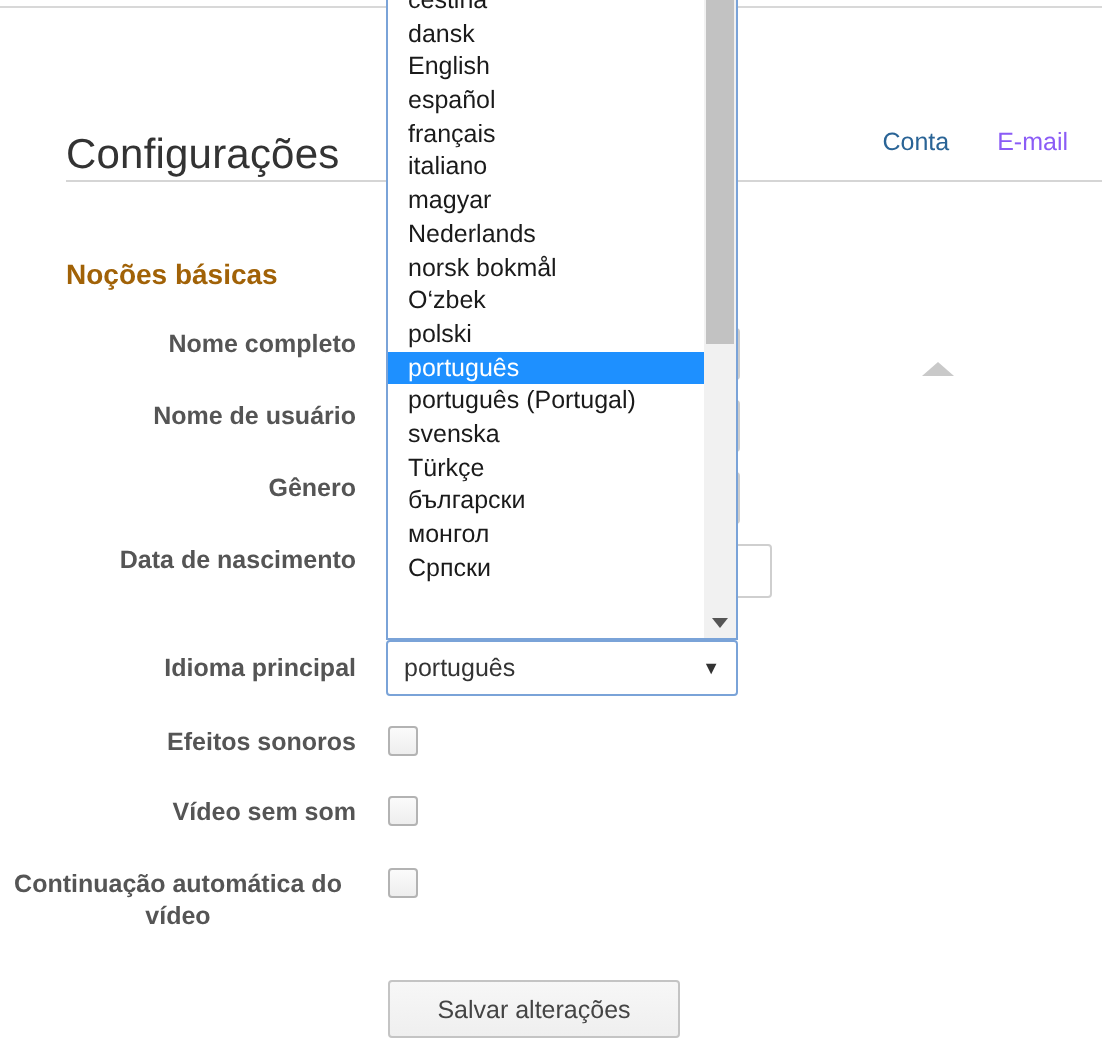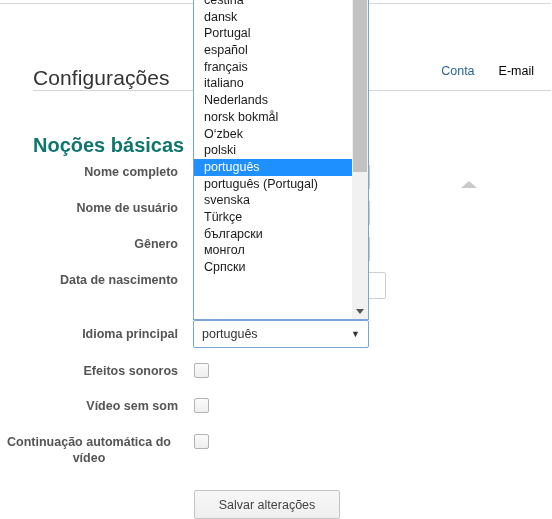--- a/index.html
+++ b/index.html
@@ -54,44 +54,44 @@
     position: absolute;
     right: 18px;
     top: 64px;
     display: flex;
     gap: 24px;
     align-items: baseline;
     justify-content: space-between;
   }
   .tab {
     font-size: 12.5px;
-    color: #000000;
+    color: #8b5cf6;
     text-decoration: none;
     cursor: pointer;
     white-space: nowrap;
   }
   .tab.active { color: #2a6496; }
   .tab-pointer {
     position: absolute;
     left: 0;
     top: 91px;
     width: 0; height: 0;
     border-left: 8px solid transparent;
     border-right: 8px solid transparent;
     border-bottom: 7px solid #c9c9c9;
   }
 
   
   .section-title {
     position: absolute;
     left: 33px;
     top: 117px;
-    font-size: 20px;
+    font-size: 14px;
     font-weight: bold;
-    color: #0f766e;
+    color: #a16207;
     white-space: nowrap;
   }
 
   
   .form {
     position: absolute;
     left: 0;
     top: 0;
     width: 552px;
   }
@@ -350,24 +350,25 @@
 
   <div class="select-control">
     <span class="select-value">português</span>
     <span class="select-caret">▼</span>
   </div>
 
   <div class="dropdown">
     <div class="dropdown-scrollarea" id="dd-list">
         <div class="dd-item">čeština</div>
         <div class="dd-item">dansk</div>
-        <div class="dd-item">Portugal</div>
+        <div class="dd-item">English</div>
         <div class="dd-item">español</div>
         <div class="dd-item">français</div>
         <div class="dd-item">italiano</div>
+        <div class="dd-item">magyar</div>
         <div class="dd-item">Nederlands</div>
         <div class="dd-item">norsk bokmål</div>
         <div class="dd-item">O‘zbek</div>
         <div class="dd-item">polski</div>
         <div class="dd-item selected">português</div>
         <div class="dd-item">português (Portugal)</div>
         <div class="dd-item">svenska</div>
         <div class="dd-item">Türkçe</div>
         <div class="dd-item">български</div>
         <div class="dd-item">монгол</div>

